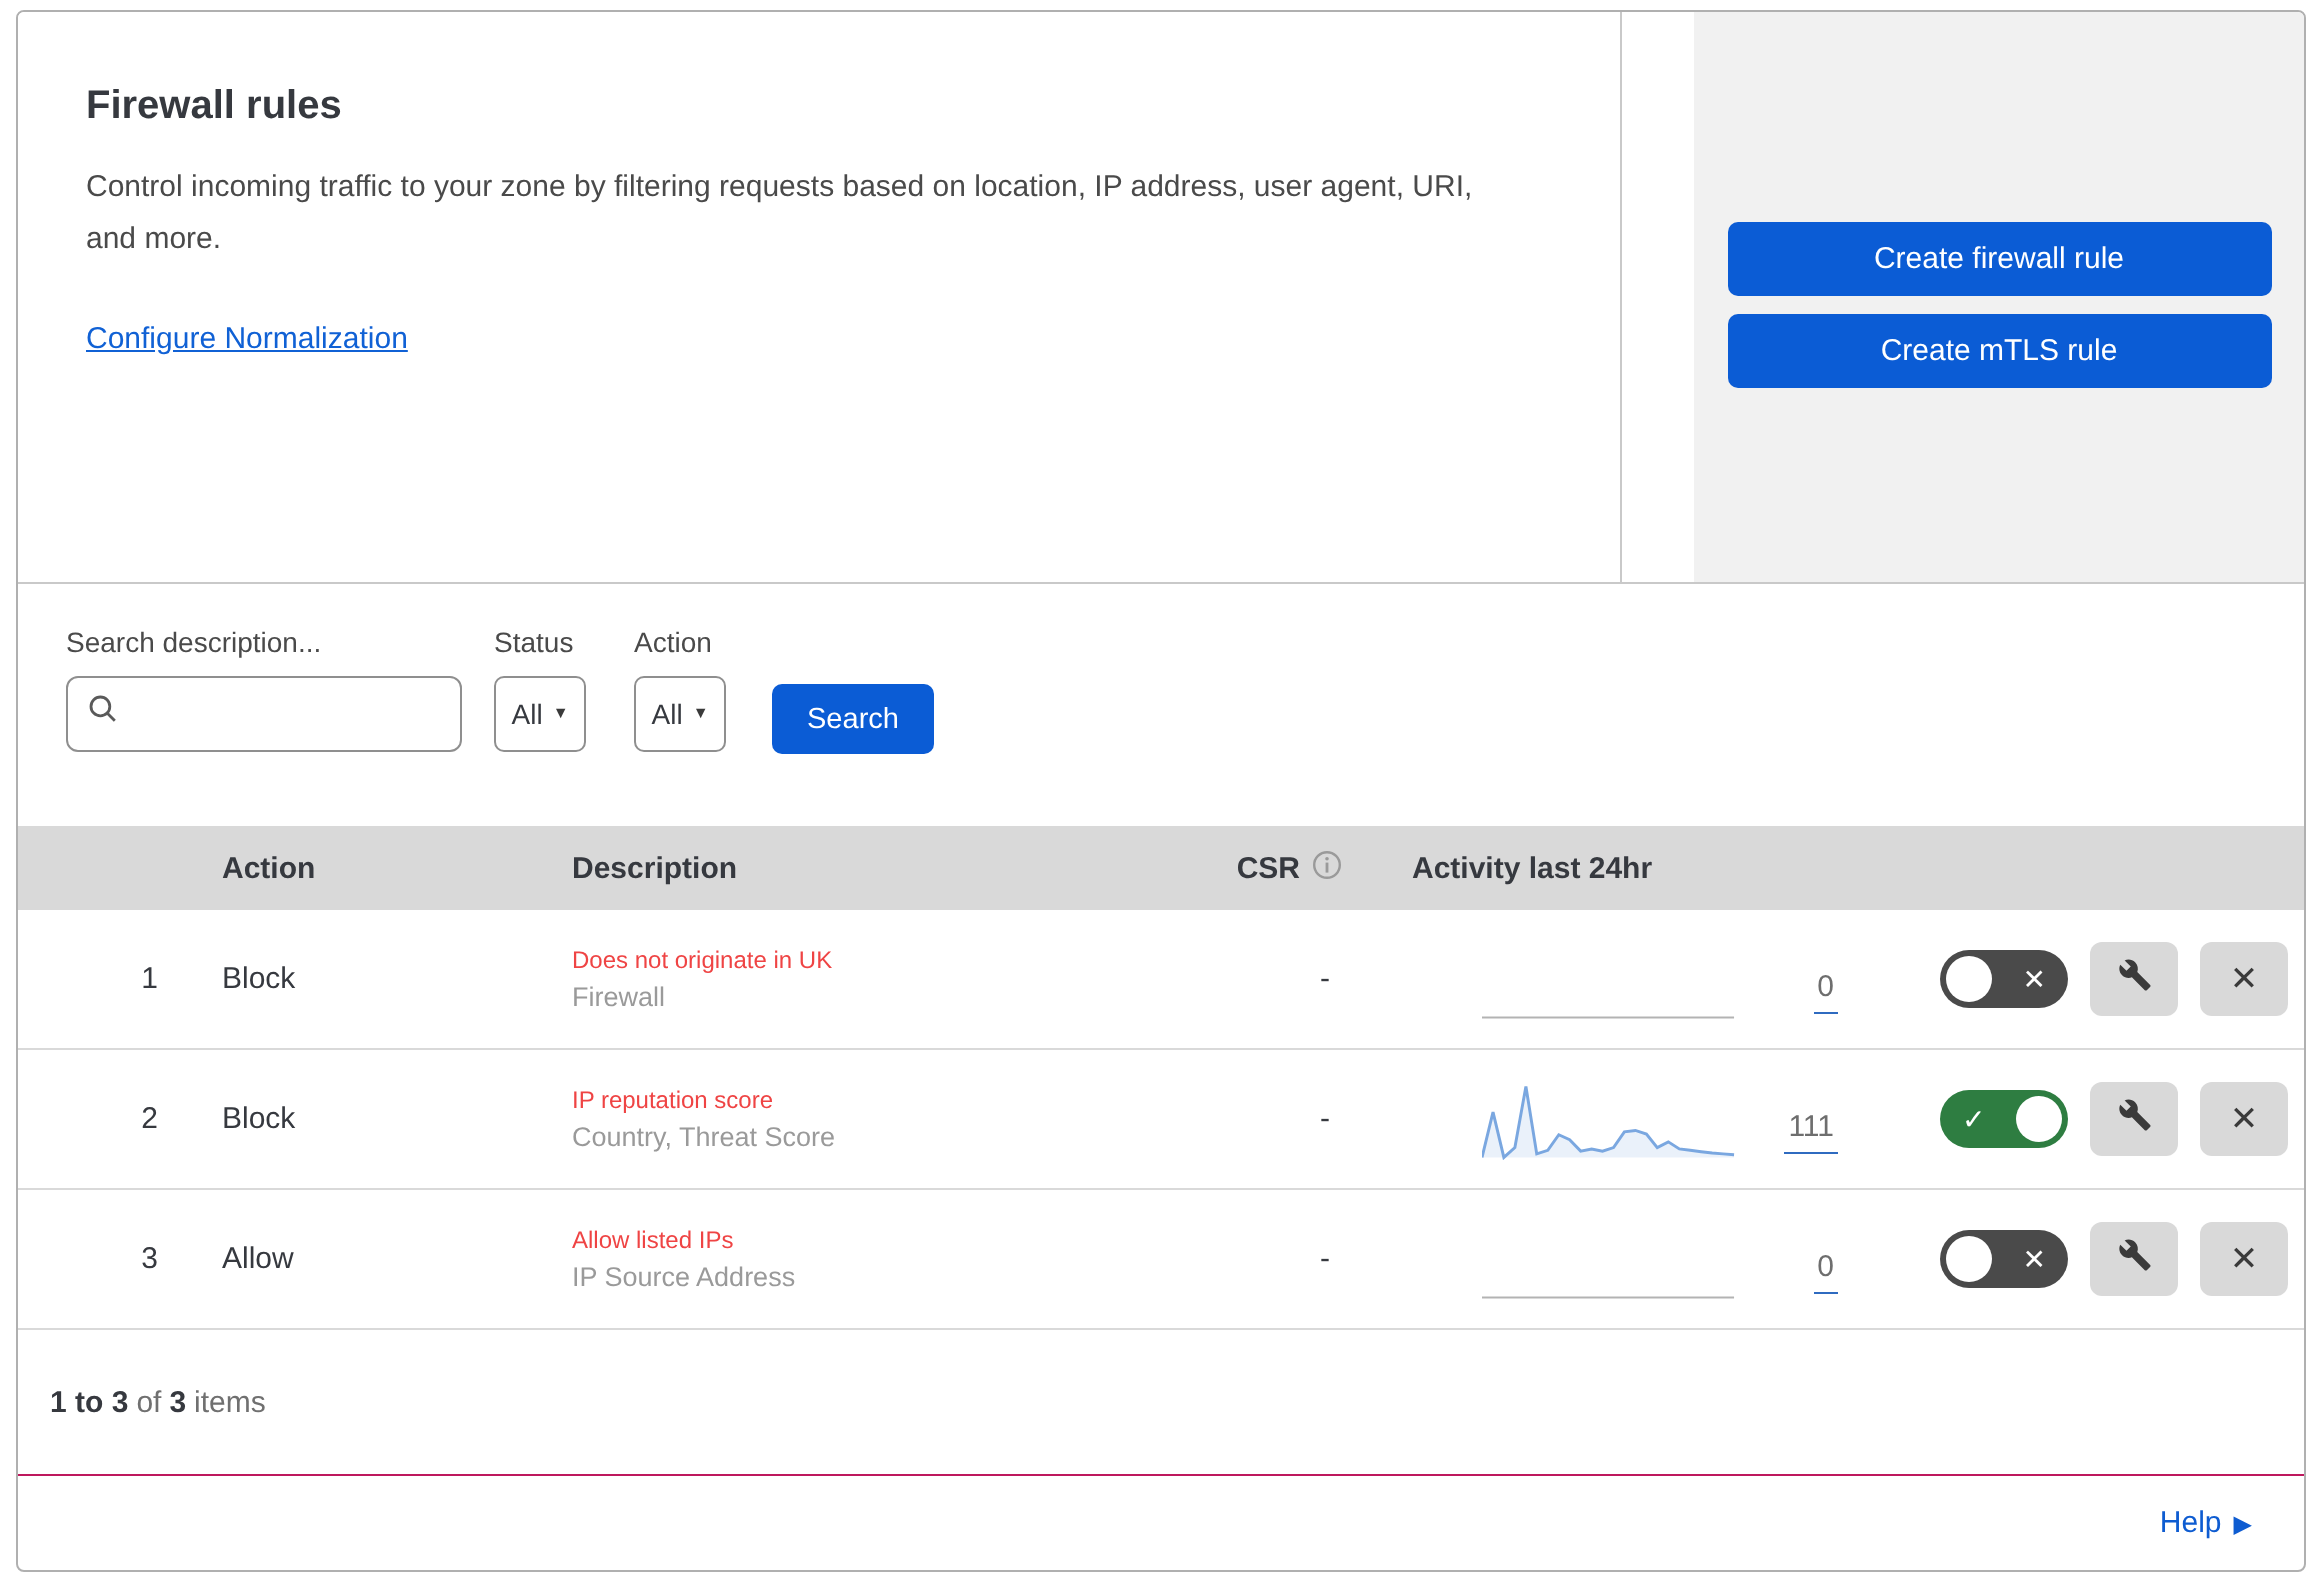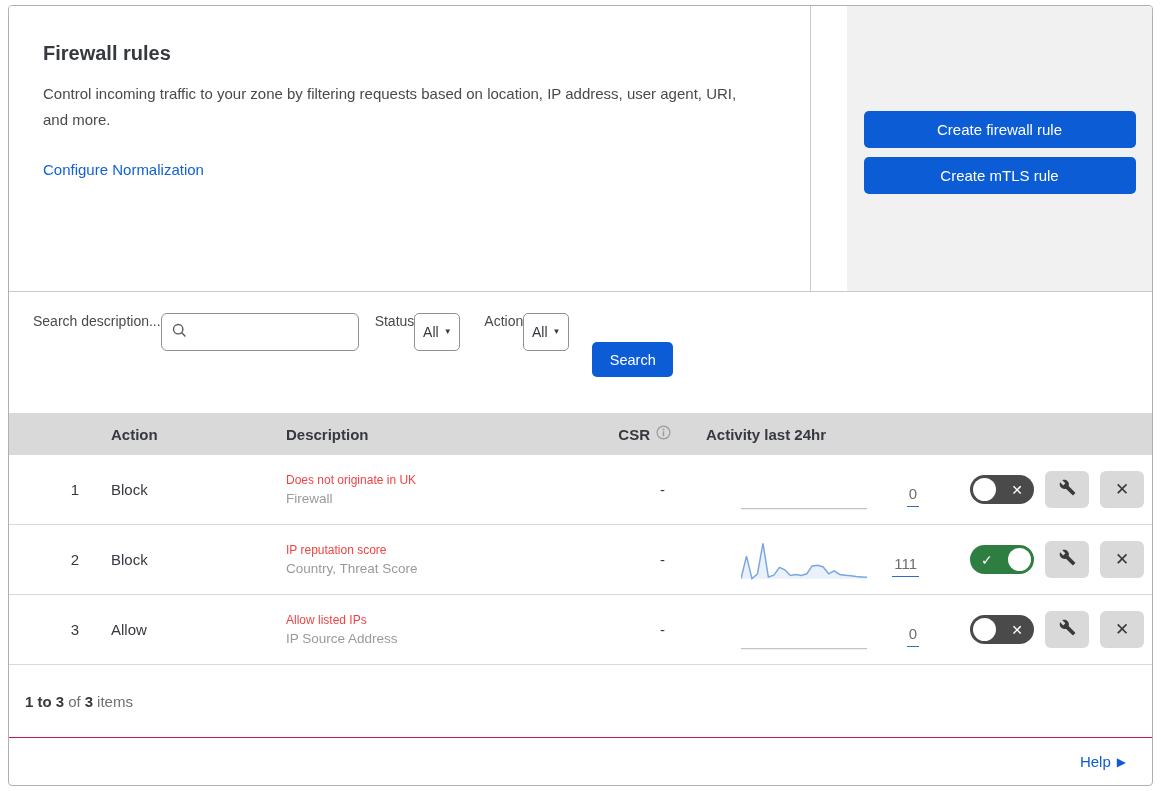--- a/index.html
+++ b/index.html
@@ -12,31 +12,31 @@
 
   
   .top { display:flex; height:286px; border-bottom:1px solid #c9c9c9; flex:0 0 auto;gap:36px; }
   .top-left { width:802px; flex:0 0 auto; border-right:1px solid #c9c9c9;
     padding:36px 40px 0 34px; background:#fff; }
   .page-title { font-size:20px; font-weight:600; color:#36393f; margin-bottom:16px; }
   .desc { font-size:15px; color:#4a4a4a; line-height:26px; max-width:712px; margin-bottom:28px; }
   .usage { font-size:15px; font-weight:700; color:#36393f; margin-bottom:28px; }
   .norm { font-size:15px; color:#4a4a4a; margin-bottom:8px; }
   .norm b { color:#36393f; }
-  .link { font-size:15px; color:#1061d5; cursor:pointer;margin-top:28px; }
+  .link { font-size:15px; color:#1061d5; text-decoration:underline; cursor:pointer;margin-top:28px; }
 
   .top-right { flex:1 1 auto; background:#f1f1f1; display:flex; flex-direction:column;
     align-items:center; padding-top:105px; gap:9px; }
   .btn-primary { width:272px; height:37px; background:#0b5cd5; color:#fff; border:none;
     border-radius:5px; font-size:15px; font-family:inherit; cursor:pointer; }
 
   
   .filter-bar { height:121px; flex:0 0 auto; display:flex; align-items:flex-start;
     padding:21px 16px 0 24px; background:#fff; }
-  .fgroup { display:flex; flex-direction:row; }
+  .fgroup { display:flex; flex-direction:column; }
   .flabel { font-size:14px; color:#4a4a4a; margin-bottom:9px; }
   .search-box { width:198px; height:38px; border:1px solid #8f8f8f; border-radius:6px;
     display:flex; align-items:center; padding:0 10px; background:#fff; }
   .search-box input { border:none; outline:none; width:150px; font-size:14px;
     font-family:inherit; margin-left:8px; }
   .select-box { width:46px; height:38px; border:1px solid #8f8f8f; border-radius:5px;
     display:flex; align-items:center; justify-content:center; gap:5px; font-size:14px;
     color:#36393f; background:#fff; cursor:pointer; }
   .caret { font-size:8px; color:#3a3a3a; line-height:1; }
   .btn-search { width:81px; height:35px; margin-top:29px; background:#0b5cd5; color:#fff;

